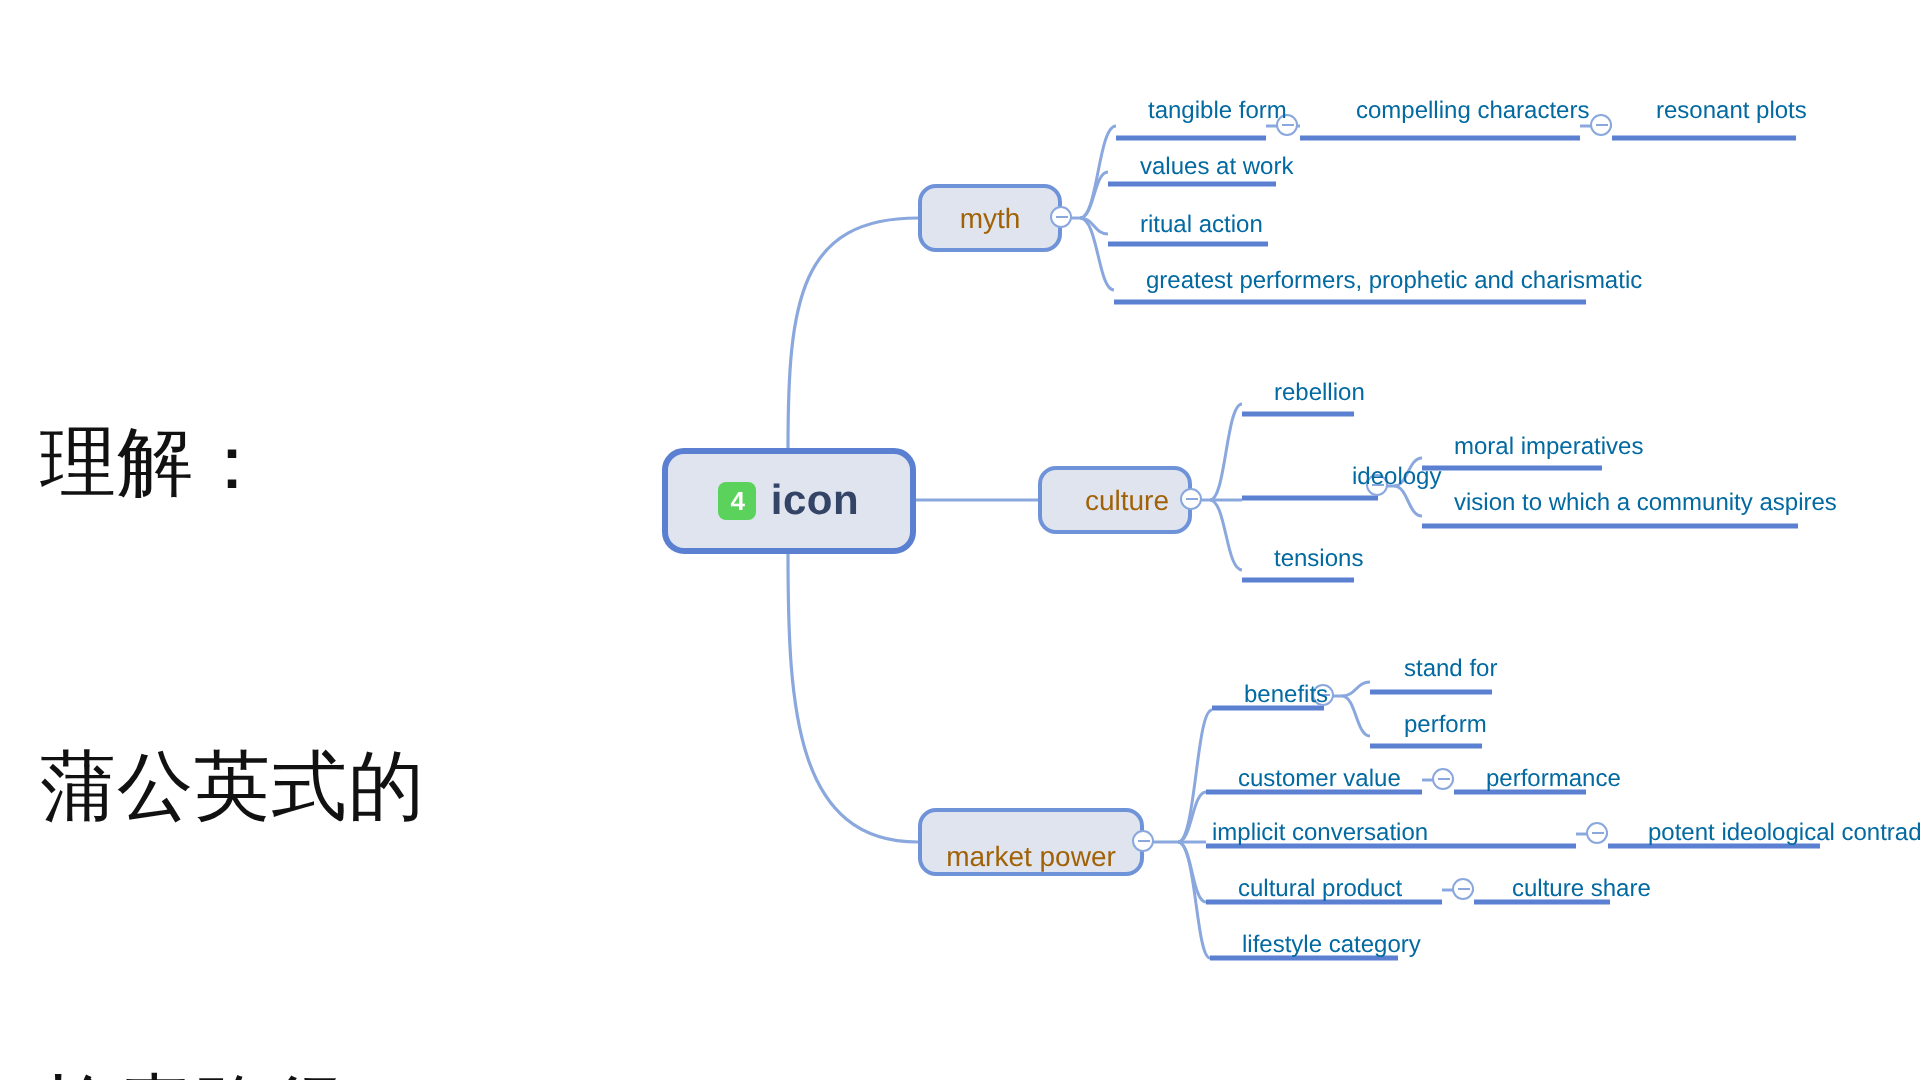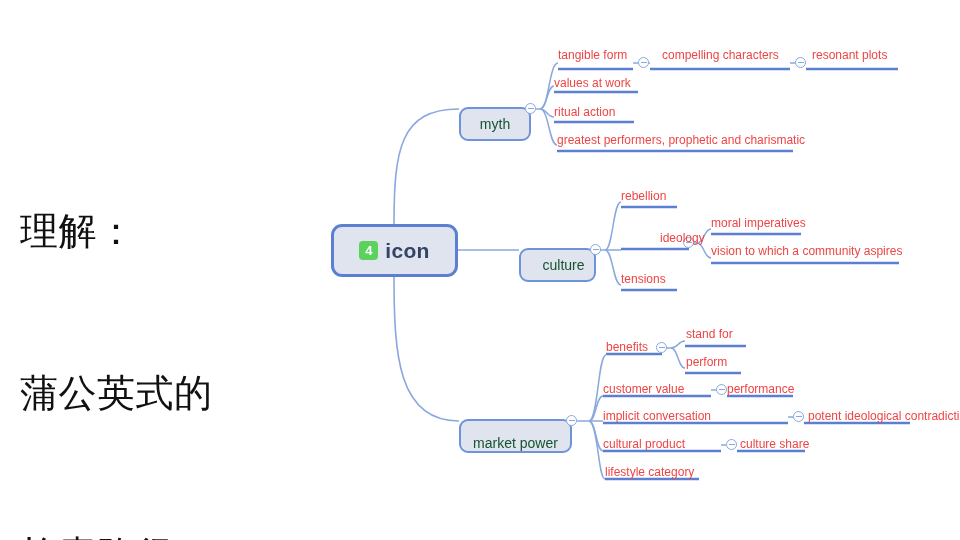--- a/index.html
+++ b/index.html
@@ -82,32 +82,32 @@
   
   .branch-node {
     position: absolute;
     box-sizing: border-box;
     background: #dfe4ef;
     border: 2px solid #6f93d8;
     border-radius: 9px;
     display: flex;
     align-items: center;
     justify-content: center;
-    color: #14532d;
+    color: #a16207;
     font-size: 14px;
-    margin-top: 15px;
   }
 
   
   .topic {
     position: absolute;
-    color: #ef4444;
+    color: #0369a1;
     font-size: 12px;
     line-height: 14px;
     white-space: nowrap;
+    margin-left: 16px;
   }
 
   
   .toggle {
     position: absolute;
     width: 11px;
     height: 11px;
     box-sizing: border-box;
     border: 1px solid #8aa8de;
     border-radius: 50%;
@@ -245,19 +245,19 @@
   <div class="topic" style="left:621px; top:231px;padding-left:39px;">ideology</div>
   <div class="topic" style="left:621px; top:272px;">tensions</div>
   <div class="topic" style="left:711px; top:216px;">moral imperatives</div>
   <div class="topic" style="left:711px; top:244px;">vision to which a community aspires</div>
 
   <div class="topic" style="left:606px; top:340px;">benefits</div>
   <div class="topic" style="left:686px; top:327px;">stand for</div>
   <div class="topic" style="left:686px; top:355px;">perform</div>
   <div class="topic" style="left:603px; top:382px;">customer value</div>
   <div class="topic" style="left:727px; top:382px;text-align:right;">performance</div>
-  <div class="topic" style="left:603px; top:409px;">implicit conversation</div>
+  <div class="topic" style="left:590px; top:409px;">implicit conversation</div>
   <div class="topic" style="left:808px; top:409px;">potent ideological contradictions</div>
   <div class="topic" style="left:603px; top:437px;">cultural product</div>
   <div class="topic" style="left:740px; top:437px;">culture share</div>
   <div class="topic" style="left:605px; top:465px;">lifestyle category</div>
 
 </div>
 
 </body></html>

